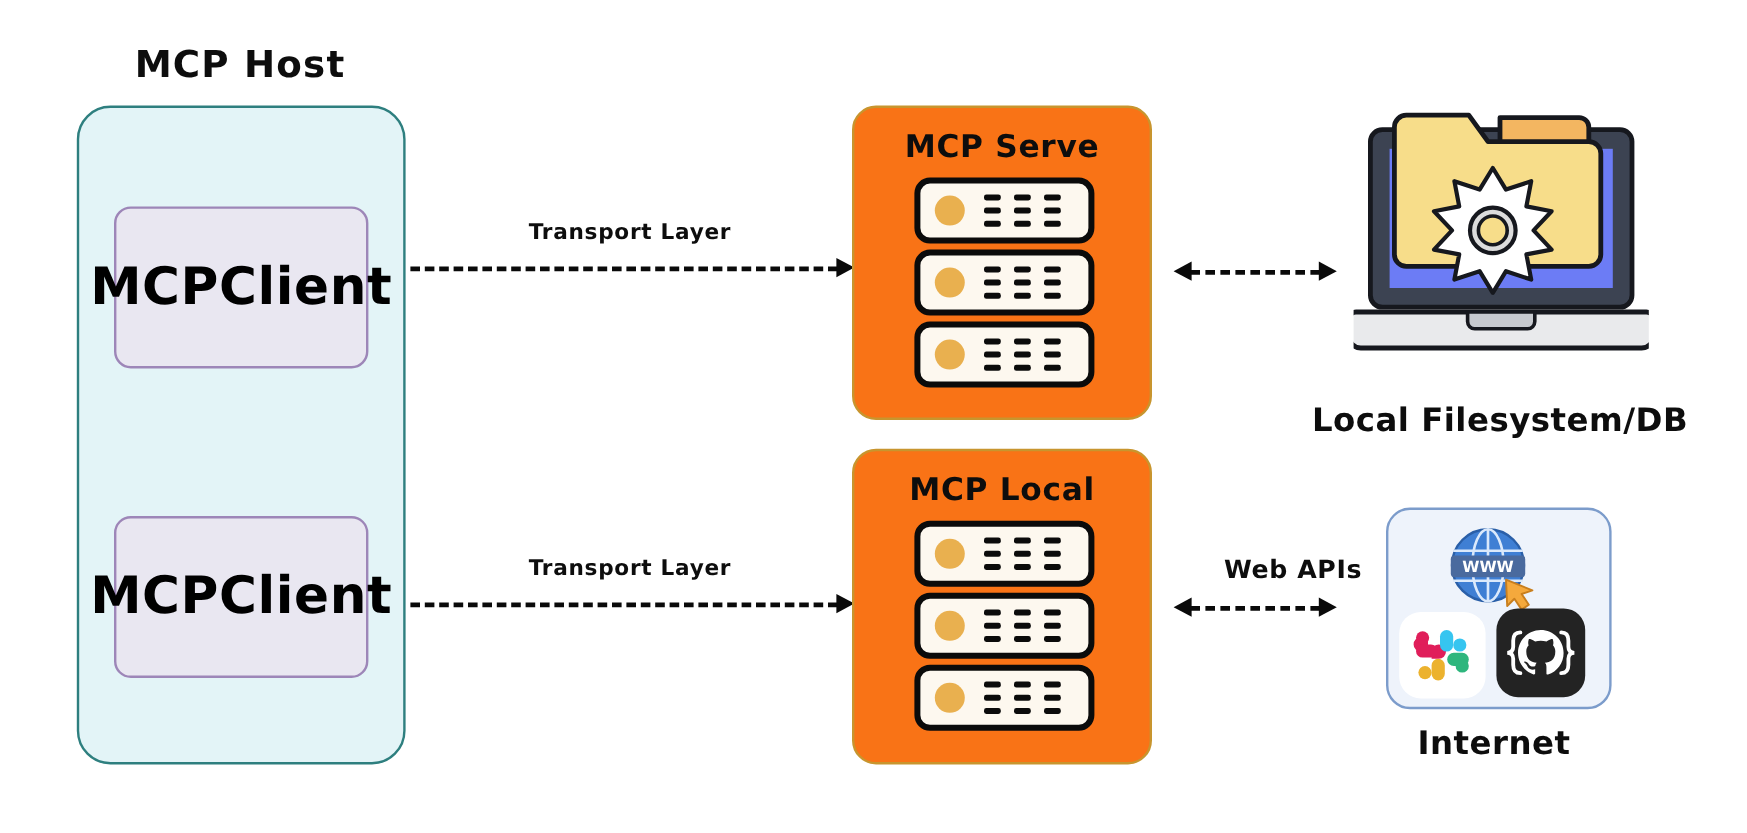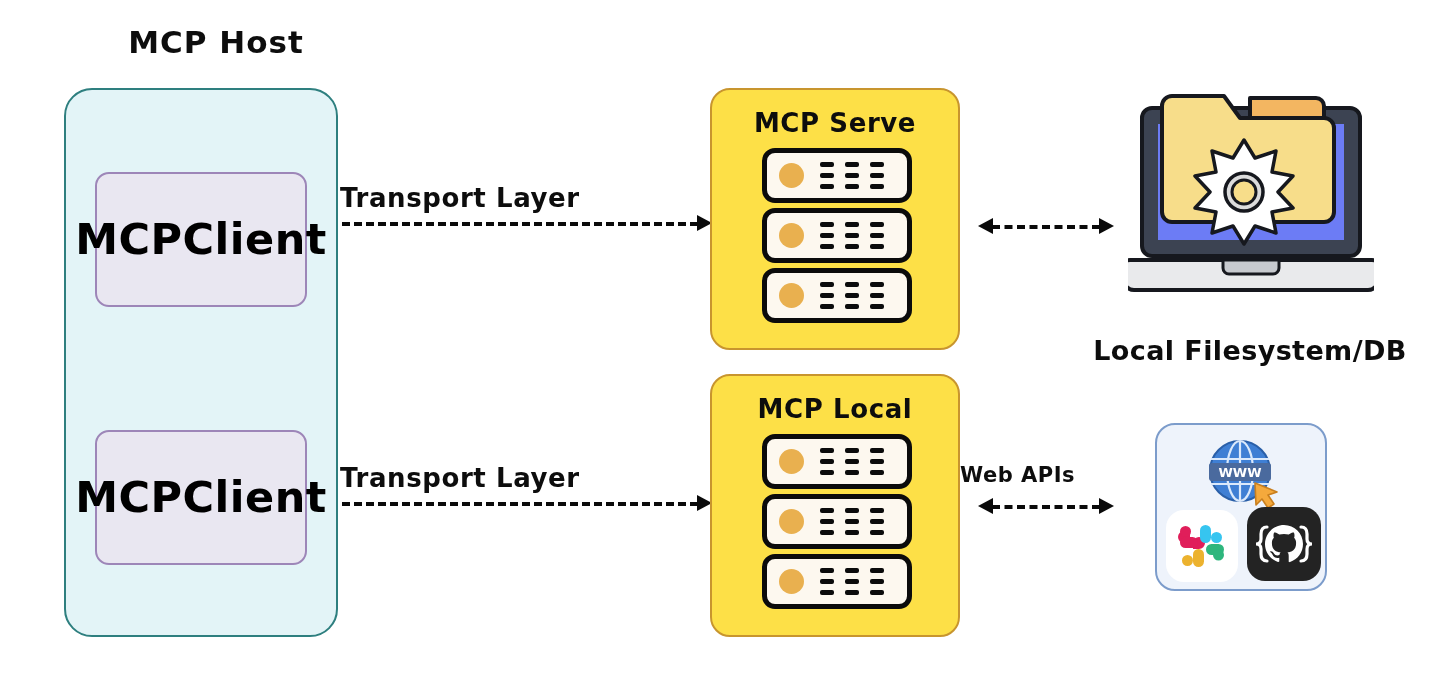--- a/index.html
+++ b/index.html
@@ -24,26 +24,25 @@
     position: absolute;
     color: #0d0d0d;
     font-family: "DejaVu Sans", sans-serif;
     font-weight: 700;
     white-space: nowrap;
     letter-spacing: 0.5px;
   }
 
   
   #host-title {
-    left: 0; top: 24px;
+    left: 0; top: 36px;
     width: 400px;
     text-align: center;
     font-size: 31px;
     letter-spacing: 1px;
-    padding-left: 16px;
   }
   #host-box {
     position: absolute;
     left: 64px; top: 88px;
     width: 274px; height: 549px;
     background: #e3f4f7;
     border: 2.5px solid #2e7f7f;
     border-radius: 28px;
     box-sizing: border-box;
   }
@@ -64,22 +63,22 @@
   #client-2 { top: 430px; }
   .client-box .ctxt {
     color: #000;
     font-size: 43px;
     font-weight: 700;
     letter-spacing: 0.5px;
   }
 
   
   .transport-label {
-    font-size: 26px;
-    text-align: left;
+    font-size: 18px;
+    text-align: center;
     letter-spacing: 0.6px;
   }
   #transport-label-1 { left: 340px; top: 183px; width: 370px; }
   #transport-label-2 { left: 340px; top: 463px; width: 370px; }
 
   .dashed-arrow {
     position: absolute;
     height: 22px;
   }
   .dashed-arrow .line {
@@ -107,28 +106,28 @@
     border-right: 15px solid #0a0a0a;
   }
   #arrow-transport-1 { left: 342px; top: 212px; width: 370px; }
   #arrow-transport-2 { left: 342px; top: 492px; width: 370px; }
   #arrow-local { left: 978px; top: 215px; width: 136px; }
   #arrow-web  { left: 978px; top: 495px; width: 136px; }
 
   #web-api-label {
     left: 960px; top: 463px;
     width: 175px;
-    text-align: left;
+    text-align: right;
     font-size: 21px;
   }
 
   
   .server-box {
     position: absolute;
-    background: #fde047;
+    background: #f97316;
     border: 2.5px solid #c8952e;
     border-radius: 20px;
     box-sizing: border-box;
   }
   #server-box-1 { left: 710px; top: 88px;  width: 250px; height: 262px; }
   #server-box-2 { left: 710px; top: 374px; width: 250px; height: 263px; }
   .server-title {
     position: absolute;
     left: 0; right: 0;
     top: 18px;
@@ -190,21 +189,21 @@
     width: 380px;
     text-align: center;
     font-size: 27px;
     letter-spacing: 0.4px;
   }
 
   
   #internet-box {
     position: absolute;
     left: 1155px; top: 423px;
-    width: 172px; height: 168px;
+    width: 188px; height: 168px;
     background: #eef3fb;
     border: 2.5px solid #7c9ccb;
     border-radius: 20px;
     box-sizing: border-box;
     text-decoration: underline;
   }
   #internet-label {
     left: 1100px; top: 604px;
     width: 290px;
     text-align: center;
@@ -429,14 +428,15 @@
                  v-3.3 c-5.3 1.2 -6.4 -2.5 -6.4 -2.5 c-0.9 -2.2 -2.1 -2.8 -2.1 -2.8 c-1.7 -1.2 0.1 -1.2 0.1 -1.2
                  c1.9 0.1 2.9 2 2.9 2 c1.7 2.9 4.5 2.1 5.6 1.6 c0.2 -1.2 0.7 -2.1 1.2 -2.6 c-4.2 -0.5 -8.7 -2.1 -8.7 -9.4
                  c0 -2.1 0.7 -3.8 2 -5.1 c-0.2 -0.5 -0.9 -2.5 0.2 -5.2 c0 0 1.6 -0.5 5.2 2 c1.5 -0.4 3.1 -0.6 4.7 -0.6
                  c1.6 0 3.2 0.2 4.7 0.6 c3.6 -2.5 5.2 -2 5.2 -2 c1.1 2.7 0.4 4.7 0.2 5.2 c1.2 1.3 2 3 2 5.1
                  c0 7.3 -4.5 8.9 -8.7 9.4 c0.7 0.6 1.3 1.8 1.3 3.6 v5.3 c0 0.5 0.3 1.1 1.3 0.9 c7.6 -2.5 13 -9.6 13 -18
                  c0 -10.5 -8.5 -19 -19 -19 z" fill="#ffffff"></path>
       </svg>
     </span>
 
   </div>
+  <div class="label" id="internet-label">Internet</div>
 
 </div>
 
 </body></html>

